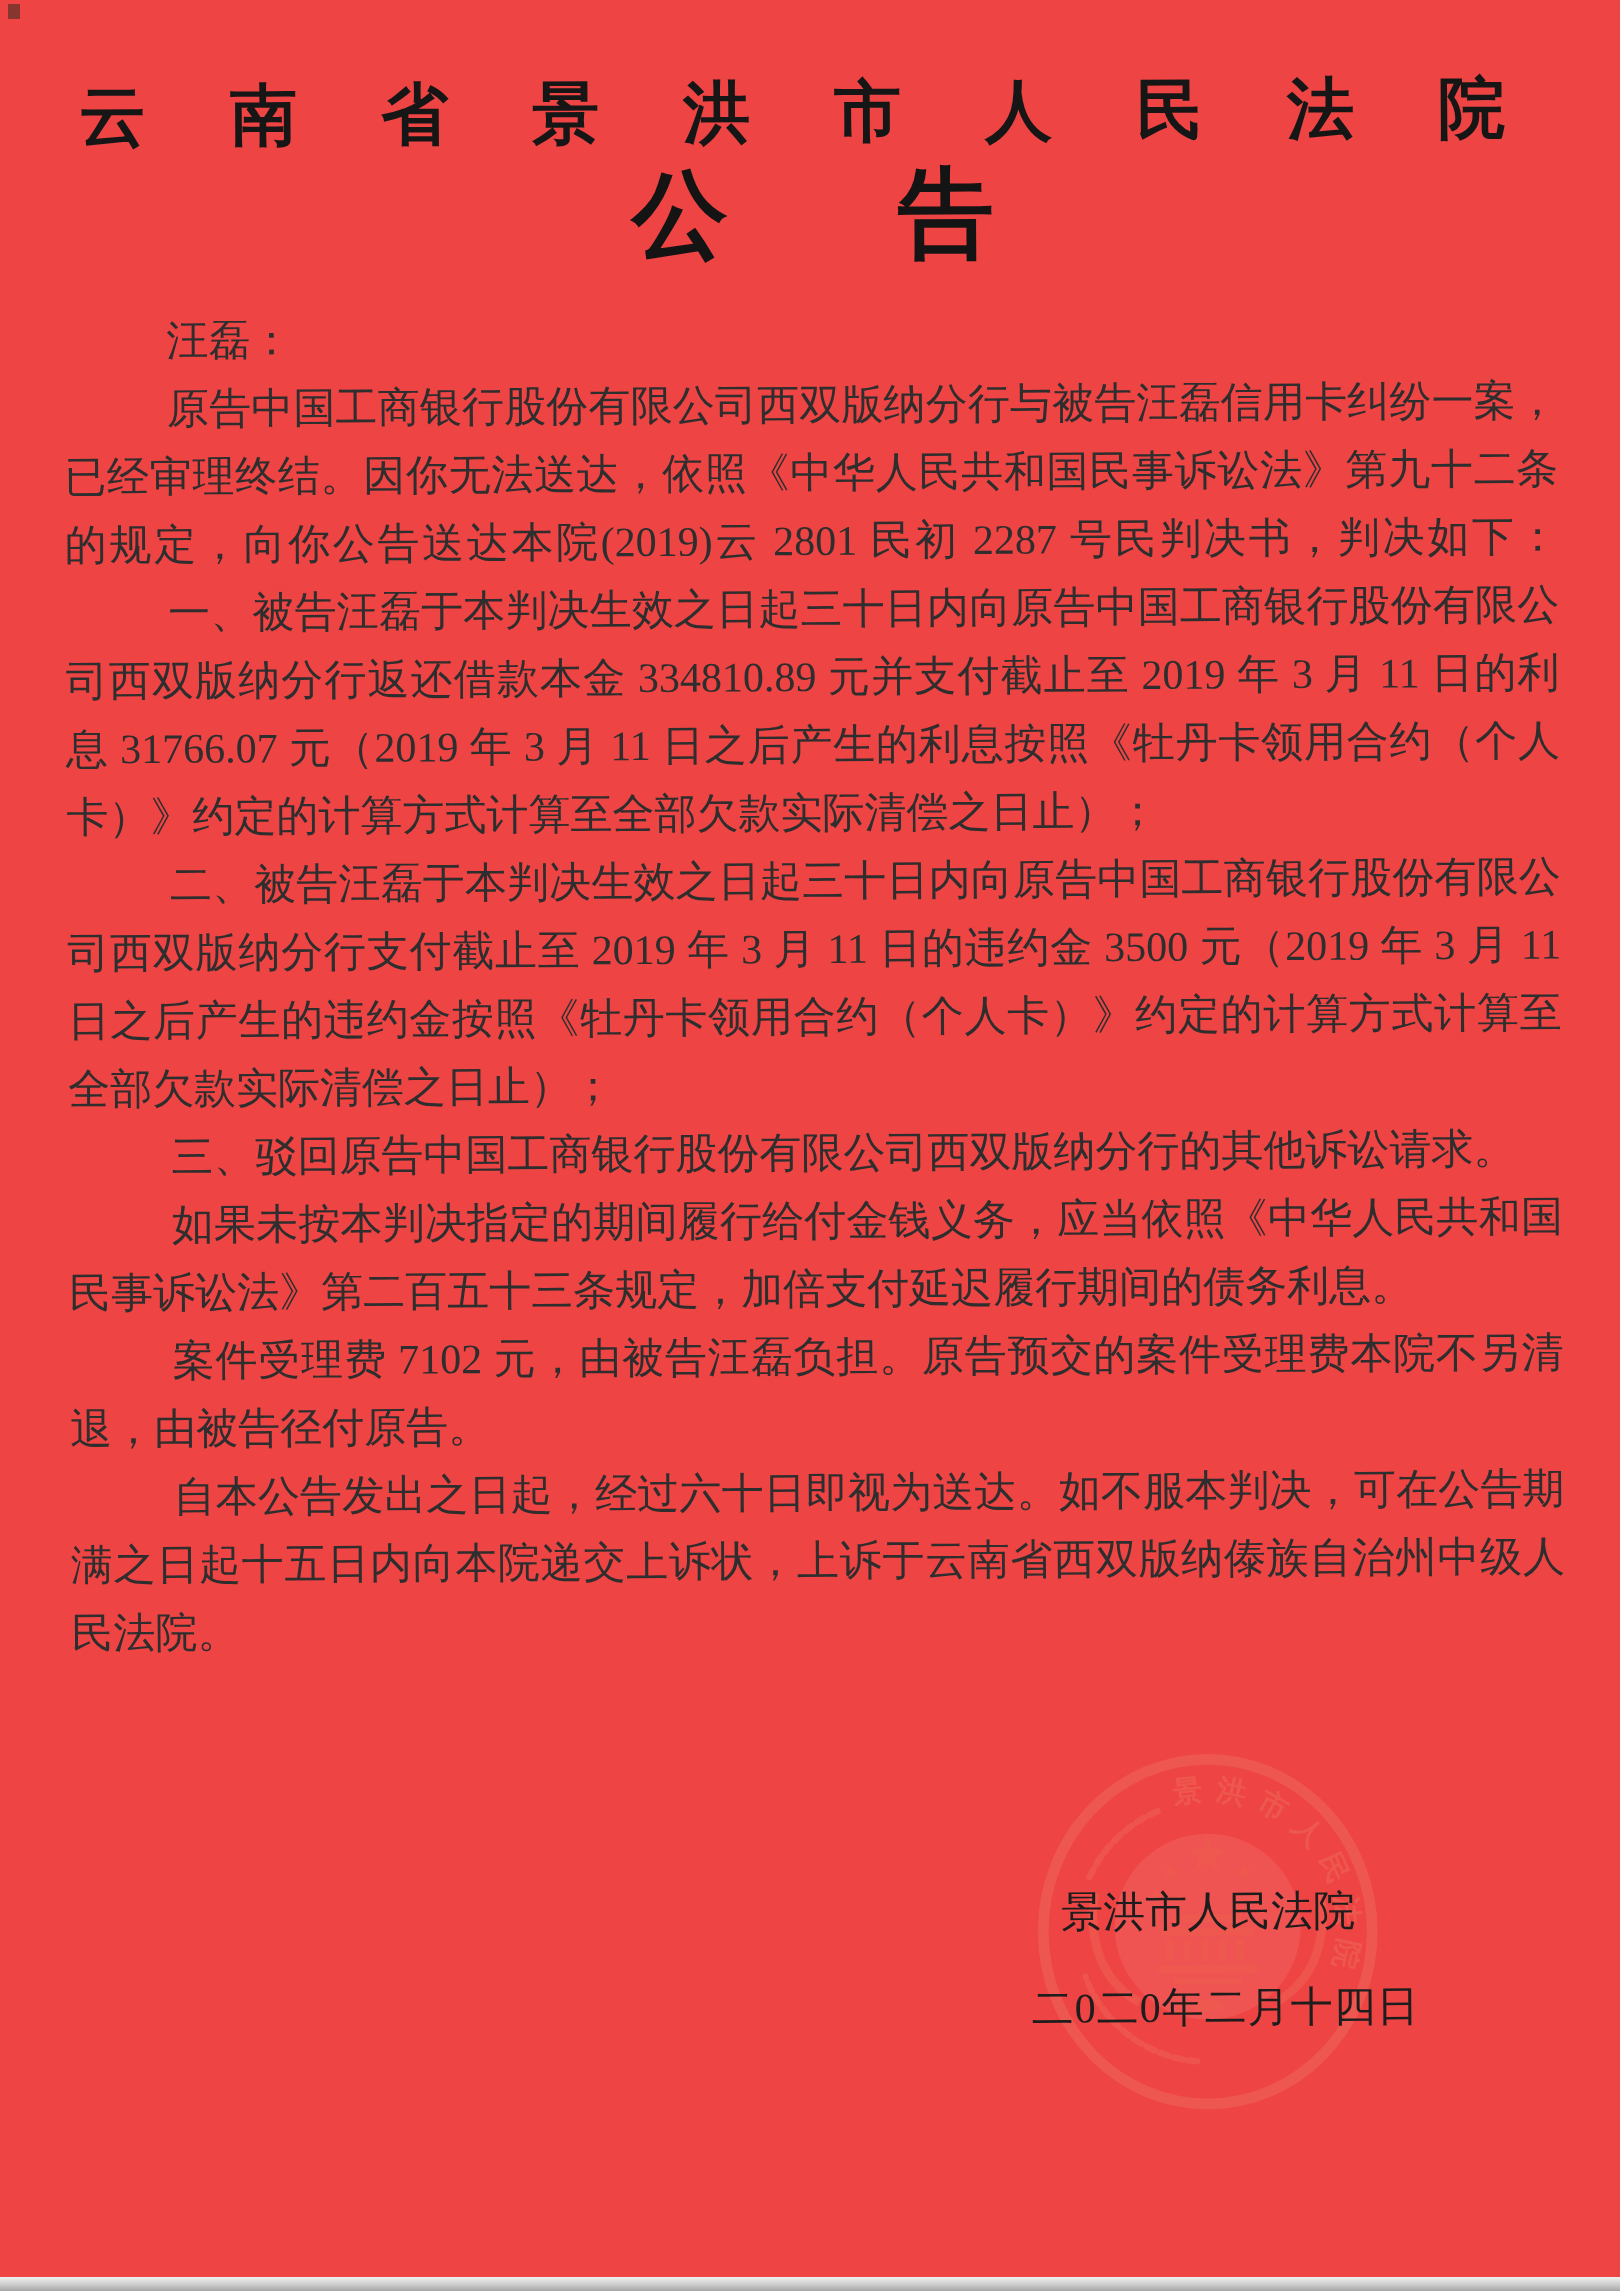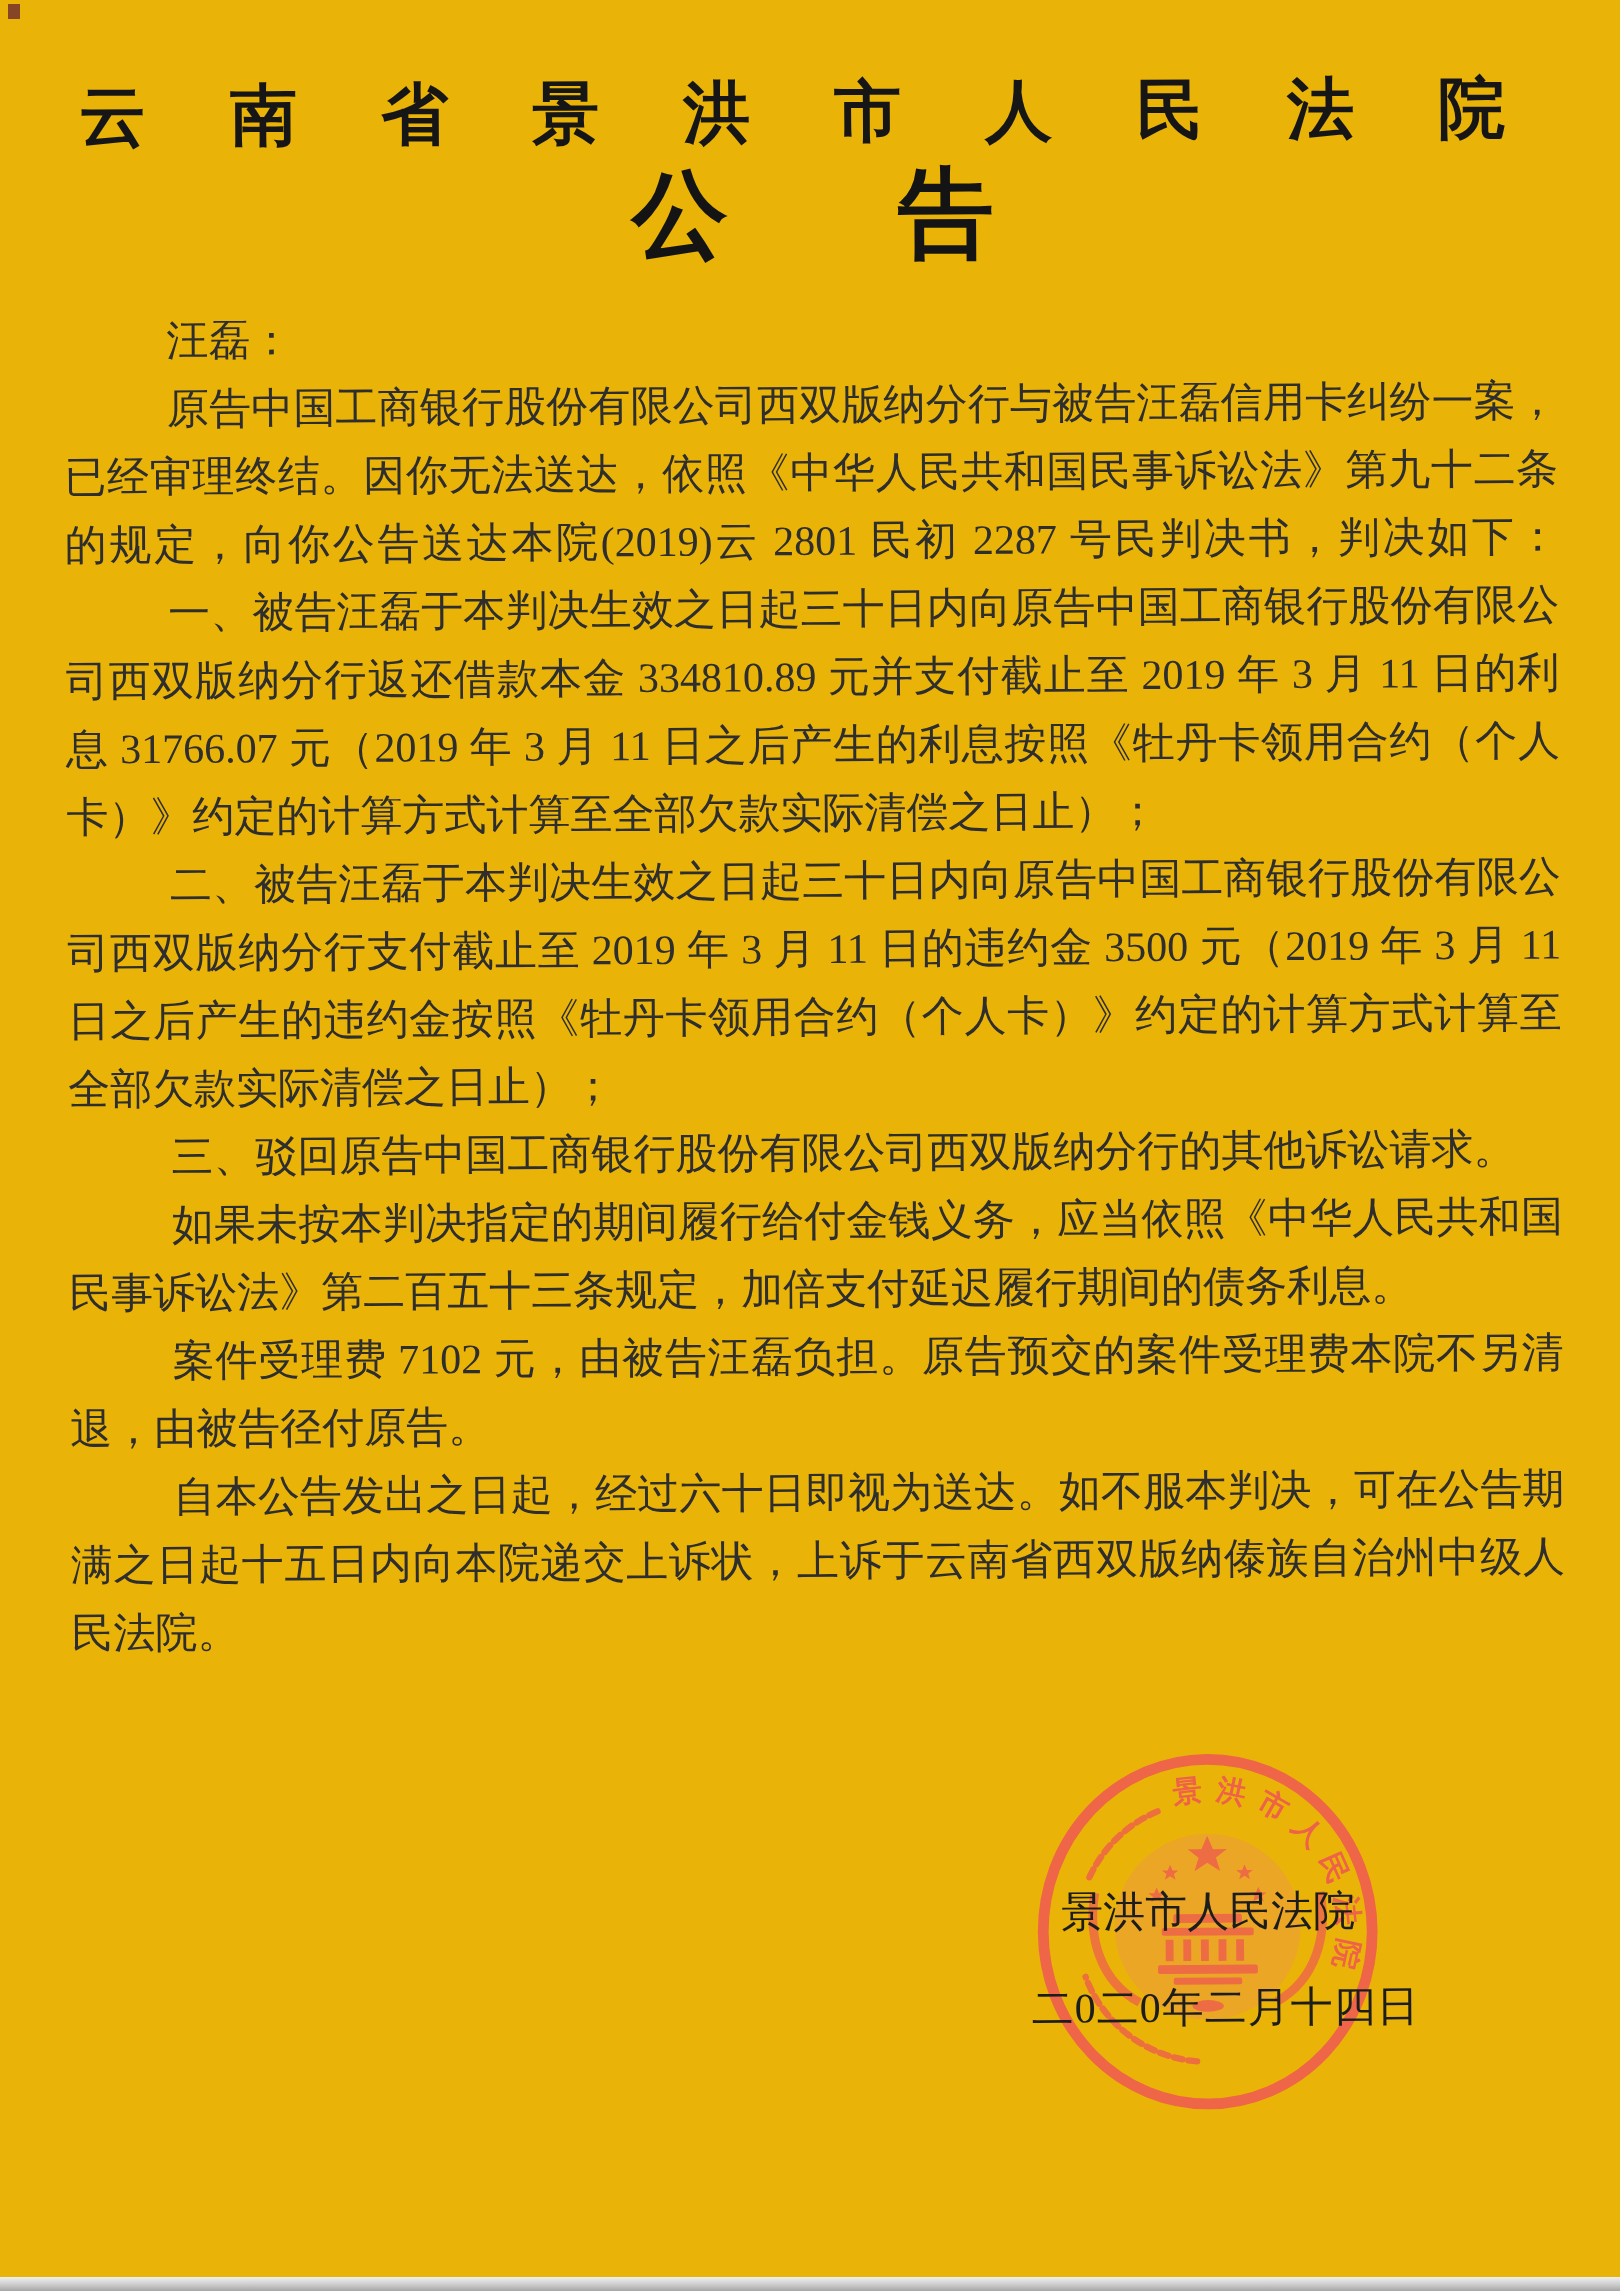--- a/index.html
+++ b/index.html
@@ -1,19 +1,19 @@
 <!DOCTYPE html>
 <html><head>
 <meta charset="utf-8">
 <style>
   html,body{margin:0;padding:0;background:#e9e9e9;}
   .page{
     position:relative;
     width:1620px;height:2292px;
-    background:#eab308;
+    background:#ef4444;
     margin:0 auto;
     overflow:hidden;
     font-family:"Liberation Serif","DejaVu Serif",serif;
     color:#262626;
   }
   .tilt{position:absolute;inset:0;transform:rotate(-0.35deg);transform-origin:50% 40%;}
   .court-header{
     position:absolute;left:84px;top:76px;width:1427px;
     font-size:67px;font-weight:700;color:#161616;
     letter-spacing:84px;white-space:nowrap;line-height:1.1;

